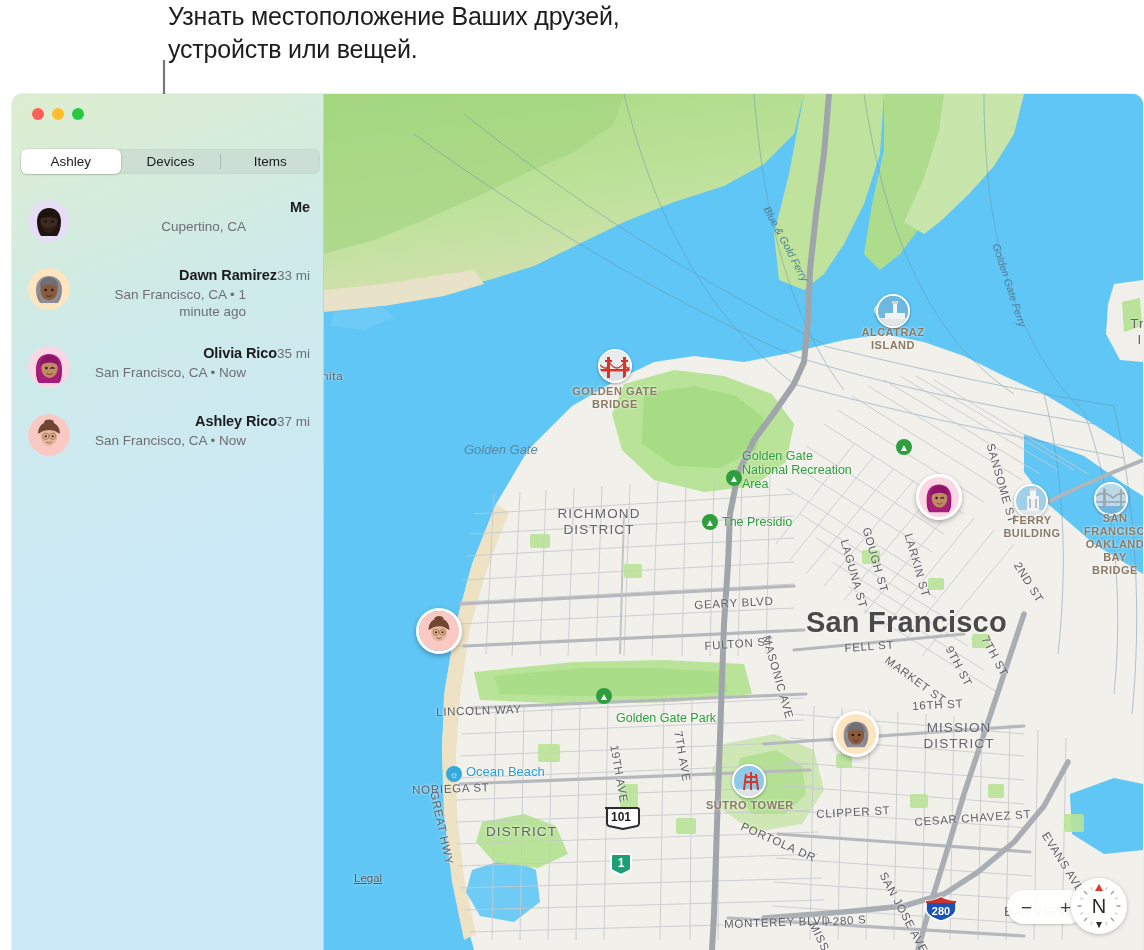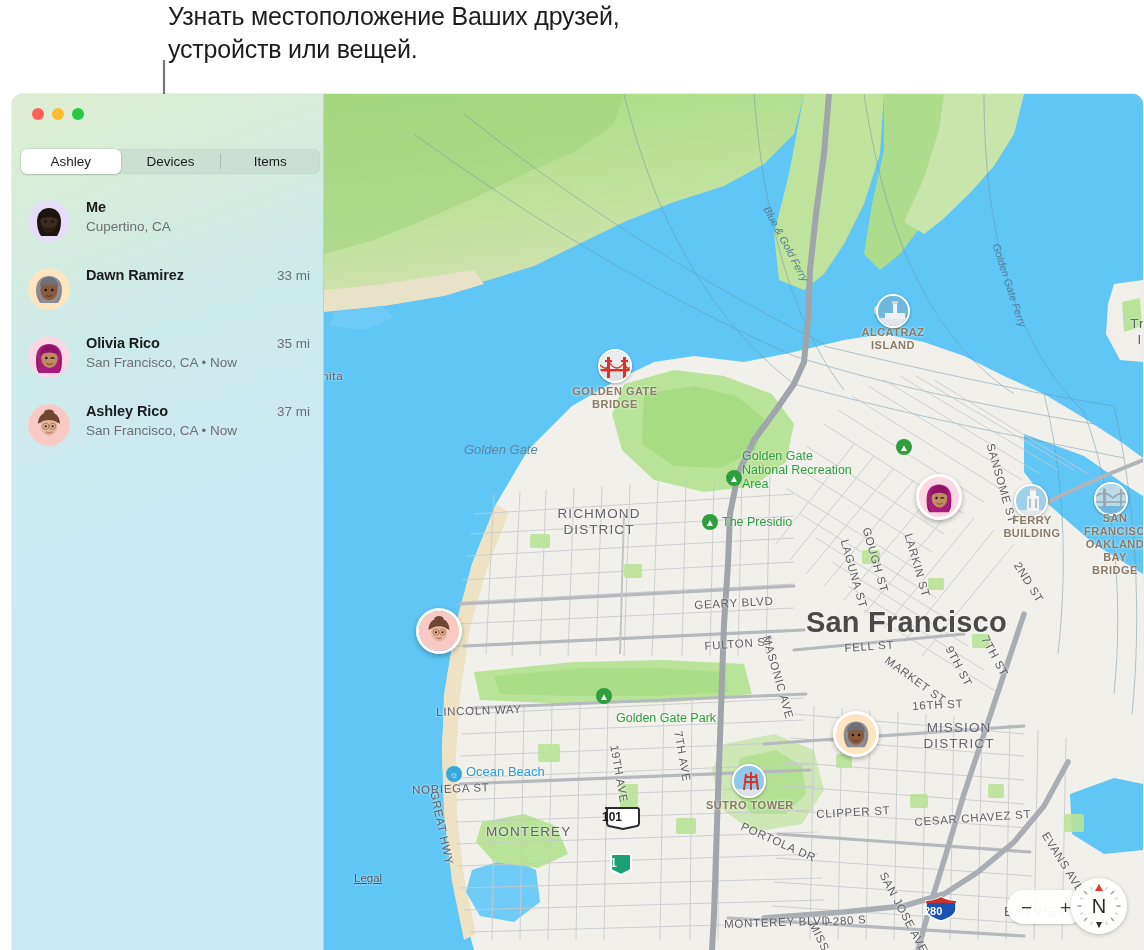--- a/index.html
+++ b/index.html
@@ -60,21 +60,21 @@
     background: #ffffff;
     box-shadow: 0 0 .5px .5px rgba(0,0,0,.10), 0 1px 2px rgba(0,0,0,.16);
     font-weight: 500;
   }
   .seg-divider {
     position: absolute; left: 0; top: 5px; width: 1px; height: 15px;
     background: rgba(0,0,0,.16);
   }
 
   
-  .people-list { position: absolute; left: 0; top: 104px; width: 312px; }
+  .people-list { position: absolute; left: 0; top: 104px; width: 312px; text-align: right; }
   .person {
     position: relative; display: flex; align-items: flex-start;
     padding: 0 14px 0 16px; margin-bottom: 24px; min-height: 44px;
   }
   .avatar {
     width: 42px; height: 42px; border-radius: 50%;
     flex: 0 0 42px; position: relative; overflow: hidden;
     margin-top: 2px;
   }
   .ptext { margin-left: 16px; flex: 1 1 auto; padding-top: 1px; }
@@ -133,21 +133,21 @@
     overflow: hidden;
   }
 
   .marker {
     position: absolute; width: 46px; height: 46px; border-radius: 50%;
     border: 3px solid #fff; box-shadow: 0 2px 5px rgba(0,0,0,.3);
     overflow: hidden;
   }
 
   .shield {
-    position: absolute; display: flex; align-items: center; 
+    position: absolute; display: flex; align-items: center; justify-content: center;
     font-size: 13px; font-weight: 700; color: #fff;
   }
 
   
   .legal {
     position: absolute; left: 30px; bottom: 66px;
     font-size: 11.5px; color: #4e5b63; text-decoration: underline;
     text-shadow: 0 0 3px rgba(255,255,255,.8);
   }
   .ctrl-pill {
@@ -247,20 +247,21 @@
               <path d="M11.5 19.5c.5-7 4.2-10.5 9.5-10.5s9 3.5 9.5 10.5c0 0-3.2-3-9.5-3s-9.5 3-9.5 3z" fill="#6f6f78"></path>
               <path d="M10.5 20c-1 5 0 10 2.5 13-3-1-4-7-2.5-13z" fill="#77777f"></path>
               <path d="M31.5 20c1 5 0 10-2.5 13 3-1 4-7 2.5-13z" fill="#77777f"></path>
               <circle cx="17.7" cy="22" r="1.3" fill="#201712"></circle>
               <circle cx="24.3" cy="22" r="1.3" fill="#201712"></circle>
               <path d="M18.5 27.5c1.5 1.2 3.5 1.2 5 0" stroke="#5c392a" stroke-width="1.1" fill="none" stroke-linecap="round"></path>
             </svg>
           </div>
           <div class="ptext">
             <div class="pname">Dawn Ramirez</div>
+            <div class="psub">San Francisco, CA • 1 minute ago</div>
           </div>
           <div class="pdist">33 mi</div>
         </div>
 
         <div class="person">
           <div class="avatar">
             <svg viewBox="0 0 42 42" width="42" height="42">
               <circle cx="21" cy="21" r="21" fill="#fbd7e3"></circle>
               <path d="M8 23c0-10 5.5-15 13-15s13 5 13 15c0 7-1 12-3 14H11c-2-2-3-7-3-14z" fill="#a61d7a"></path>
               <ellipse cx="21.5" cy="22" rx="8.2" ry="10" fill="#c08a62"></ellipse>
@@ -525,21 +526,21 @@
       <div class="maplabel lbl-city" style="left:482px; top:512px;">San Francisco</div>
 
       <div class="maplabel lbl-water" style="left:140px; top:348px; width:70px;">Golden Gate</div>
       <div class="maplabel lbl-street" style="left:-2px; top:276px;">nita</div>
 
       <div class="maplabel lbl-ferry" style="left:448px; top:110px; transform:rotate(62deg); transform-origin:0 0;">Blue &amp; Gold Ferry</div>
       <div class="maplabel lbl-ferry" style="left:678px; top:148px; transform:rotate(72deg); transform-origin:0 0;">Golden Gate Ferry</div>
 
       <div class="maplabel lbl-hood" style="left:215px; top:412px; width:120px; white-space:normal;">RICHMOND DISTRICT</div>
       <div class="maplabel lbl-hood" style="left:580px; top:626px; width:110px; white-space:normal;">MISSION DISTRICT</div>
-      <div class="maplabel lbl-hood" style="left:162px; top:730px;">MONTEREY</div>
+      <div class="maplabel lbl-hood" style="left:162px; top:730px;">DISTRICT</div>
       <div class="maplabel lbl-hood" style="left:680px; top:810px;">BAYVIEW</div>
 
       <div class="maplabel lbl-street" style="left:370px; top:505px; transform:rotate(-3deg); transform-origin:0 0;">GEARY BLVD</div>
       <div class="maplabel lbl-street" style="left:380px; top:546px; transform:rotate(-4deg); transform-origin:0 0;">FULTON ST</div>
       <div class="maplabel lbl-street" style="left:448px; top:540px; transform:rotate(74deg); transform-origin:0 0;">MASONIC AVE</div>
       <div class="maplabel lbl-street" style="left:526px; top:444px; transform:rotate(74deg); transform-origin:0 0;">LAGUNA ST</div>
       <div class="maplabel lbl-street" style="left:548px; top:432px; transform:rotate(74deg); transform-origin:0 0;">GOUGH ST</div>
       <div class="maplabel lbl-street" style="left:590px; top:438px; transform:rotate(74deg); transform-origin:0 0;">LARKIN ST</div>
       <div class="maplabel lbl-street" style="left:672px; top:348px; transform:rotate(74deg); transform-origin:0 0;">SANSOME ST</div>
       <div class="maplabel lbl-street" style="left:698px; top:466px; transform:rotate(58deg); transform-origin:0 0;">2ND ST</div>

